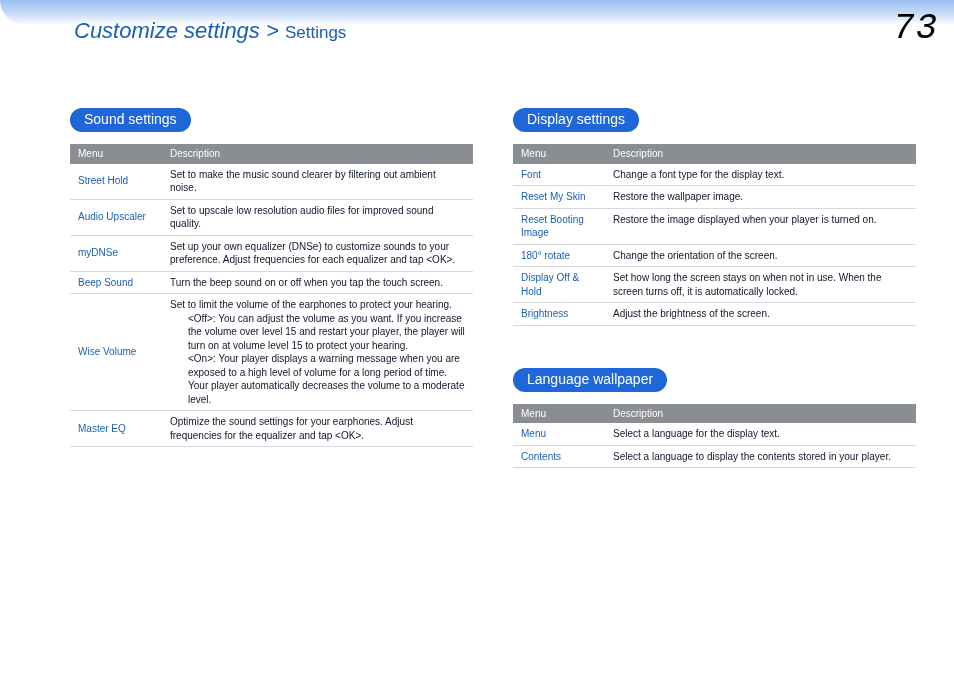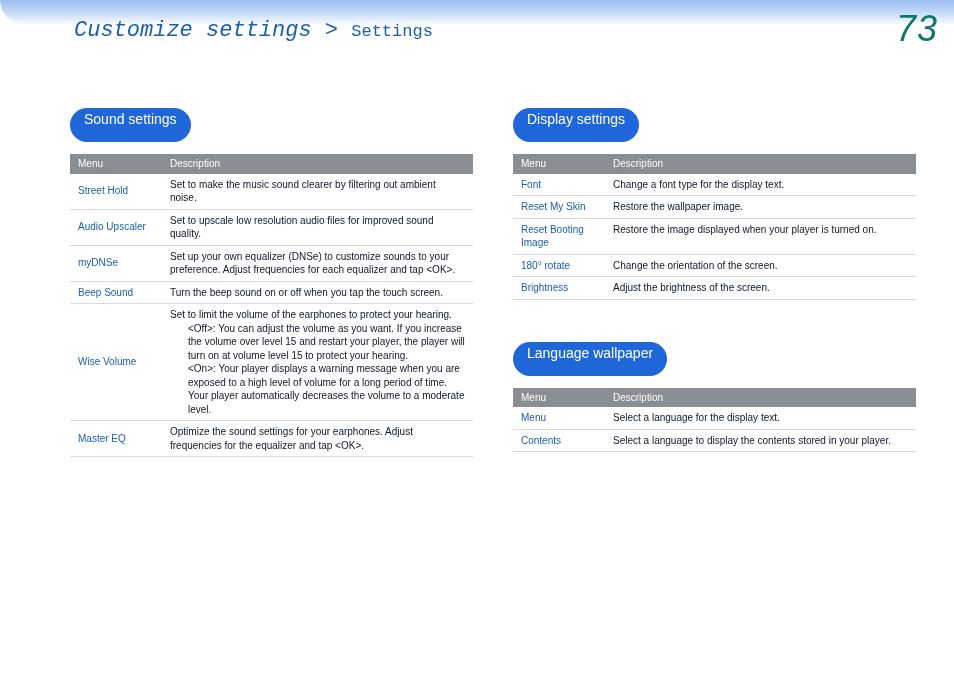--- a/index.html
+++ b/index.html
@@ -19,59 +19,59 @@
     top: 0; left: 0; right: 0;
     height: 24px;
     background: linear-gradient(to bottom, #9cbff0 0%, #b8d3f6 40%, #e7f0fc 85%, #f7fbff 100%);
     border-bottom-left-radius: 28px;
     border-bottom-right-radius: 0;
   }
   .breadcrumb {
     position: absolute;
     left: 74px;
     top: 18px;
-    font-family: Liberation Mono, monospace;
+    font-family: Liberation Sans, sans-serif;
     color: #1a5fb4;
   }
   .breadcrumb .main {
     font-size: 22px;
     font-style: italic;
   }
   .breadcrumb .sub {
     font-size: 17px;
     font-style: normal;
   }
   .page-number {
     position: absolute;
     right: 16px;
     top: 8px;
-    font-family: Liberation Sans, sans-serif;
+    font-family: Liberation Mono, monospace;
     font-style: italic;
     font-size: 36px;
-    color: #0f766e;
+    color: #000000;
     letter-spacing: 1px;
   }
   .columns {
     position: absolute;
     top: 108px;
     left: 70px;
     right: 38px;
     display: flex;
     gap: 40px;
   }
   .col {
     flex: 1 1 0;
   }
   .section-pill {
     display: inline-block;
     background: #1f66d8;
     color: #fff;
     font-size: 14px;
     line-height: 1;
-    padding: 4px 14px 16px 14px;
+    padding: 4px 14px 6px 14px;
     border-radius: 999px;
     margin-bottom: 12px;
     font-weight: 400;
   }
   table.settings {
     width: 100%;
     border-collapse: collapse;
     font-size: 10px;
     line-height: 1.35;
   }
@@ -179,20 +179,24 @@
         </tr>
         <tr>
           <td class="menu-cell">Reset Booting Image</td>
           <td>Restore the image displayed when your player is turned on.</td>
         </tr>
         <tr>
           <td class="menu-cell">180° rotate</td>
           <td>Change the orientation of the screen.</td>
         </tr>
         <tr>
+          <td class="menu-cell">Display Off &amp; Hold</td>
+          <td>Set how long the screen stays on when not in use. When the screen turns off, it is automatically locked.</td>
+        </tr>
+        <tr>
           <td class="menu-cell">Brightness</td>
           <td>Adjust the brightness of the screen.</td>
         </tr>
       </tbody>
     </table>
 
     <div class="spacer"></div>
 
     <div class="section-pill">Language wallpaper</div>
 

